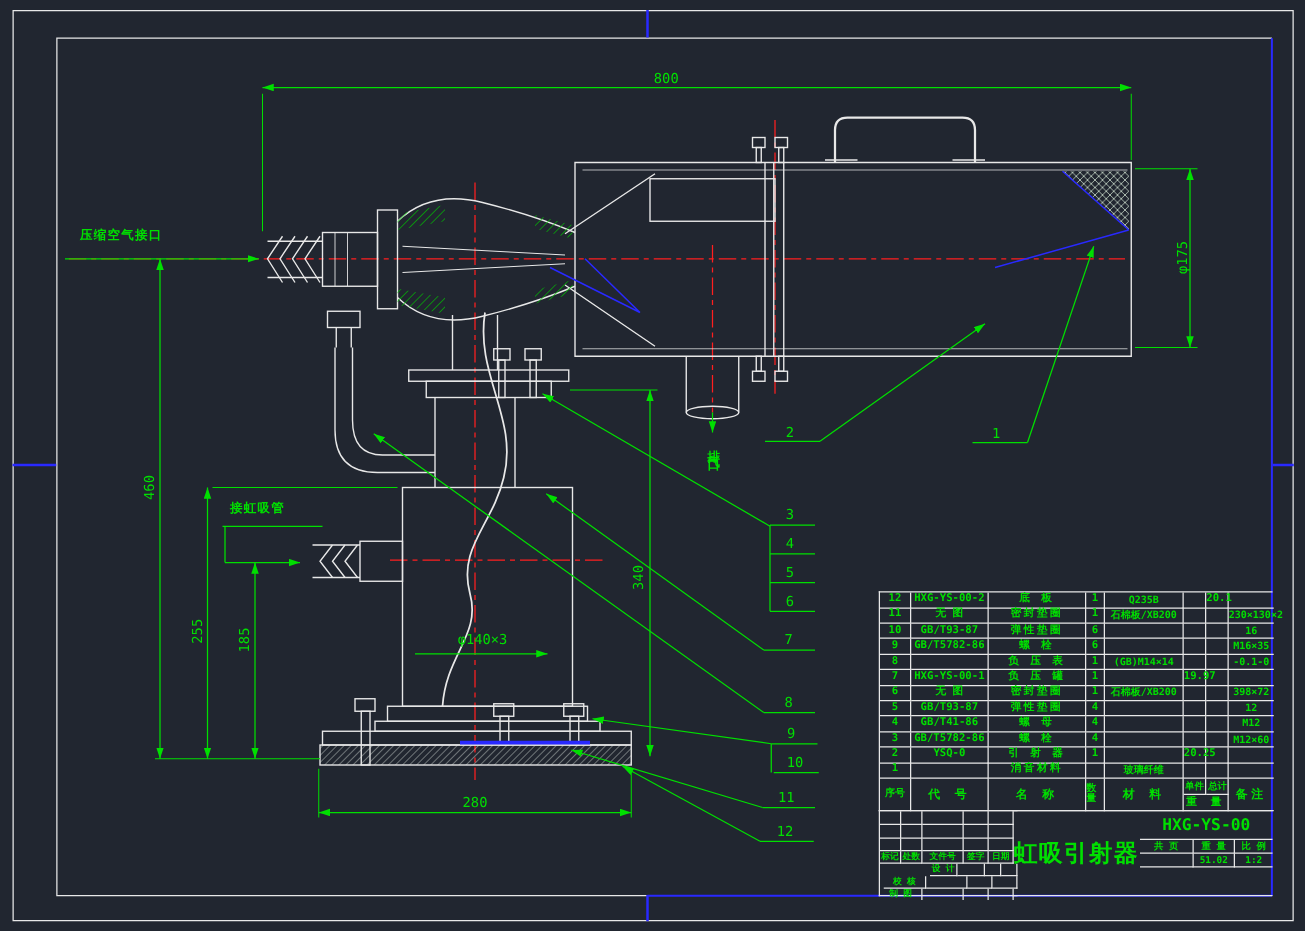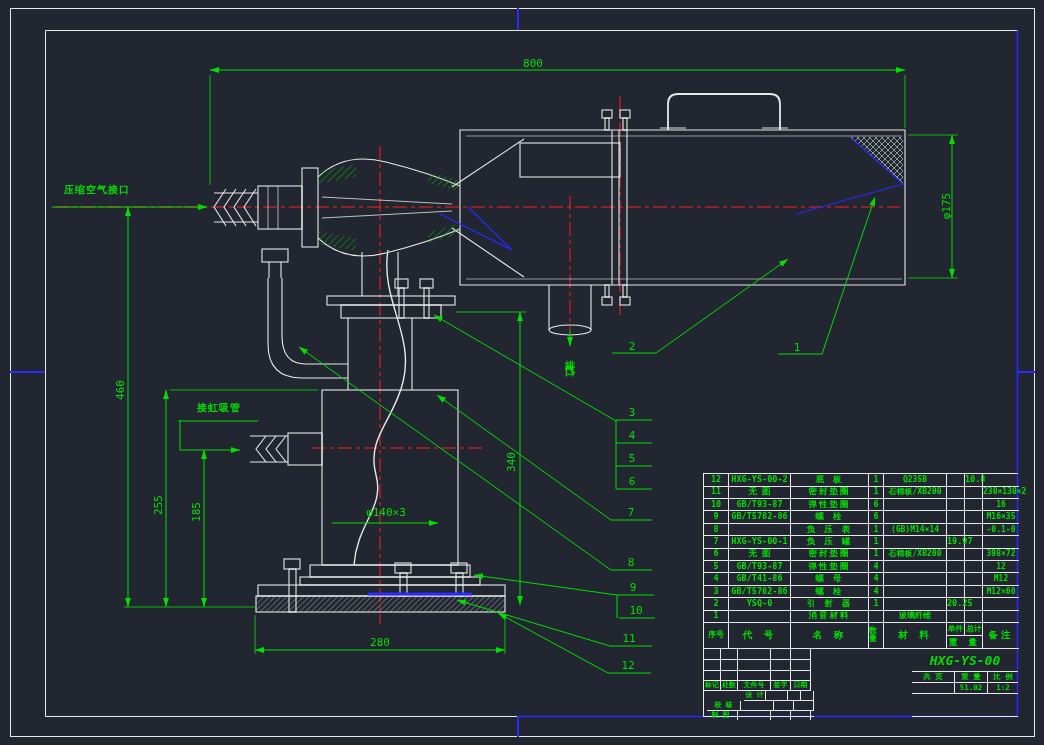--- a/index.html
+++ b/index.html
@@ -35,21 +35,21 @@
        border-bottom:1px solid #e8e8e8;display:flex;flex-direction:column;}
   .rev-row{display:flex;flex:1;}
   .rev-row>span{box-sizing:border-box;border-right:1px solid #e8e8e8;border-bottom:1px solid #e8e8e8;
        font-size:7px;line-height:9px;font-weight:bold;text-align:center;overflow:hidden;white-space:nowrap;}
   .rev-row:last-child>span{border-bottom:none;}
   .ttl{left:810px;top:648px;width:102px;height:69px;border-top:1px solid #e8e8e8;border-bottom:1px solid #e8e8e8;
        display:flex;align-items:center;justify-content:center;font-size:19px;font-weight:bold;letter-spacing:1px;}
   .tbr{left:912px;top:648px;width:106px;height:69px;border-top:1px solid #e8e8e8;border-bottom:1px solid #e8e8e8;
        display:flex;flex-direction:column;}
   .tbr-no{height:22px;display:flex;align-items:center;justify-content:center;font-size:13px;font-weight:bold;
-       border-bottom:1px solid #e8e8e8;font-style:italic;}
+       border-bottom:1px solid #e8e8e8;}
   .tbr-grid{display:grid;grid-template-columns:43px 33px 30px;height:11px;}
   .tbr-grid>span{box-sizing:border-box;border-right:1px solid #e8e8e8;border-bottom:1px solid #e8e8e8;
        font-size:7.5px;line-height:10px;text-align:center;font-weight:bold;white-space:nowrap;}
   .tbr-grid>span:last-child{border-right:none;}
   .tbr-rest{flex:1;}
 </style>
 </head>
 <body>
 
 <div class="canvas">
@@ -219,21 +219,21 @@
 
 <div class="lbl" style="left:533px;top:63px">800</div>
 <div class="lbl rot" style="left:946px;top:206px">φ175</div>
 <div class="lbl rot" style="left:120px;top:390px">460</div>
 <div class="lbl rot" style="left:158px;top:505px">255</div>
 <div class="lbl rot" style="left:196px;top:512px">185</div>
 <div class="lbl rot" style="left:511px;top:462px">340</div>
 <div class="lbl" style="left:386px;top:512px">φ140×3</div>
 <div class="lbl" style="left:380px;top:642px">280</div>
 <div class="lbl cjk" style="left:97px;top:189px">压缩空气接口</div>
-<div class="lbl cjk" style="left:219px;top:407px">接虹吸管</div>
+<div class="lbl cjk" style="left:206px;top:407px">接虹吸管</div>
 <div class="lbl cjk vert" style="left:570px;top:352px">排气口</div>
 
 <div class="lbl" style="left:797px;top:347px">1</div>
 <div class="lbl" style="left:632px;top:346px">2</div>
 <div class="lbl" style="left:632px;top:412px">3</div>
 <div class="lbl" style="left:632px;top:435px">4</div>
 <div class="lbl" style="left:632px;top:458px">5</div>
 <div class="lbl" style="left:632px;top:481px">6</div>
 <div class="lbl" style="left:631px;top:512px">7</div>
 <div class="lbl" style="left:631px;top:562px">8</div>
@@ -244,21 +244,21 @@
 
 <div class="blk bom">
   <div>
         <div class="bom-row">
           <span class="c-no">12</span>
           <span class="c-code">HXG-YS-00-2</span>
           <span class="c-name">底 板</span>
           <span class="c-qty">1</span>
           <span class="c-mat">Q235B</span>
           <span class="c-uw"></span>
-          <span class="c-tw">10.8</span>
+          <span class="c-tw">20.1</span>
           <span class="c-rem"></span>
         </div>
         <div class="bom-row">
           <span class="c-no">11</span>
           <span class="c-code">无 图</span>
           <span class="c-name">密封垫圈</span>
           <span class="c-qty">1</span>
           <span class="c-mat">石棉板/XB200</span>
           <span class="c-uw"></span>
           <span class="c-tw"></span>
@@ -427,20 +427,21 @@
         <span style="width: 20px;"></span>
         <span style="width: 20px;"></span>
       </div>
       <div class="rev-row" style="flex: 0 0 9px;">
         <span style="width: 34px;">制 图</span>
         <span style="width: 33px;"></span>
         <span style="width: 20px;"></span>
         <span style="width: 20px;"></span>
       </div>
     </div>
+<div class="blk ttl">虹吸引射器</div>
 <div class="blk tbr">
   <div class="tbr-no">HXG-YS-00</div>
   <div class="tbr-grid">
     <span>共 页</span>
     <span>重 量</span>
     <span>比 例</span>
   </div>
   <div class="tbr-grid">
     <span></span>
     <span>51.02</span>

